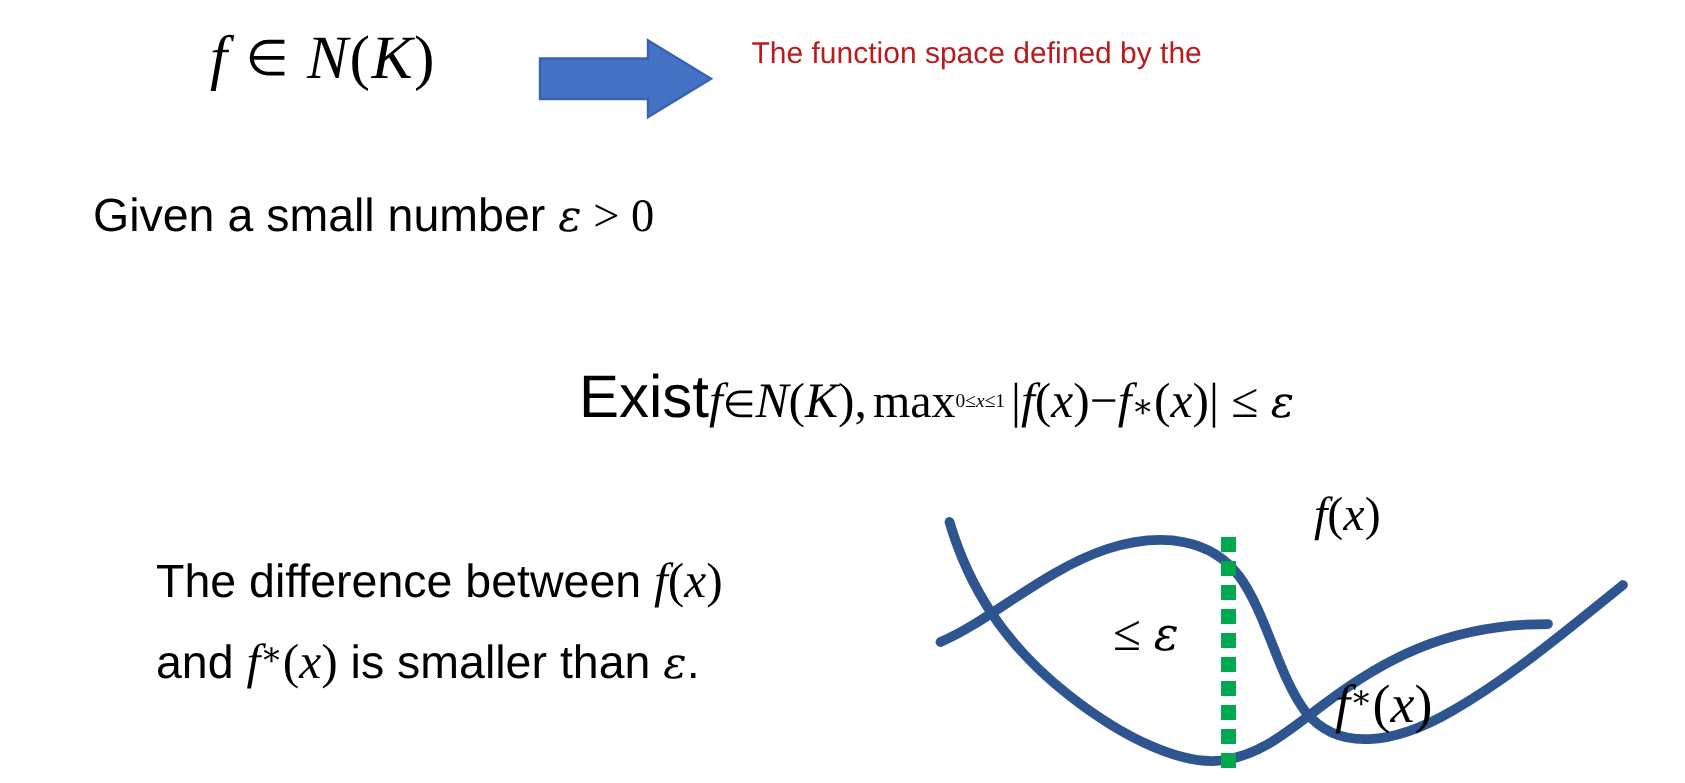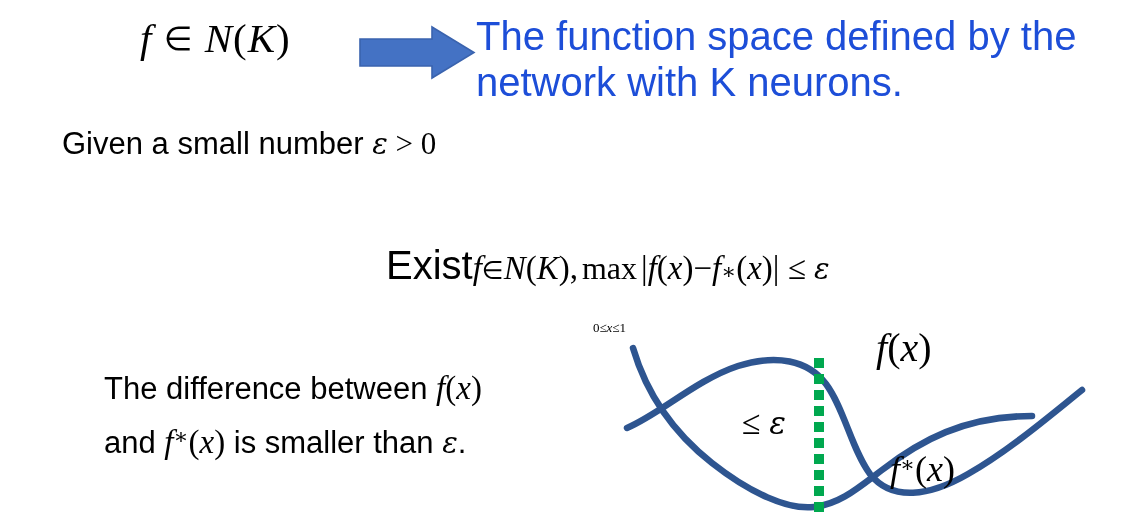--- a/index.html
+++ b/index.html
@@ -50,25 +50,25 @@
   }
 
   #block-arrow {
     left: 358px;
     top: 25px;
     width: 118px;
     height: 55px;
   }
 
   #caption-blue {
-    left: 476px;
+    left: 501px;
     top: 13px;
-    font-size: 40px;
+    font-size: 20px;
     line-height: 46px;
-    color: #1d4ed8;
+    color: #b91c1c;
   }
   #caption-blue div { white-space: nowrap; }
 
   
   .stmt {
     font-size: 31px;
   }
   #stmt-given { left: 62px; top: 126px; }
   #stmt-what  { left: 62px; top: 186px; }
 
@@ -109,26 +109,24 @@
     font-style: normal;
     font-size: 25px;
   }
   #exist-line .paren {
     font-family: "Liberation Serif", "DejaVu Serif", serif;
     font-style: normal;
     font-size: 33px;
   }
   .maxop {
     display: inline-flex;
-    flex-direction: column;
     align-items: center;
     margin: 0 4px;
     position: relative;
     top: 0px;
-    gap: 37px;
   }
   .maxop .top {
     font-family: "Liberation Serif", "DejaVu Serif", serif;
     font-style: normal;
     font-size: 32px;
     line-height: 30px;
   }
   .maxop .sub {
     font-family: "Liberation Serif", "DejaVu Serif", serif;
     font-style: normal;
@@ -188,21 +186,21 @@
   .eps-label .rel { font-style: normal; }
   .eps-label .eps {
     font-family: "DejaVu Serif", serif;
     font-style: italic;
     font-size: 31px;
   }
 
   #label-f {
     left: 876px;
     top: 324px;
-    font-size: 40px;
+    font-size: 32px;
   }
   #label-fstar {
     left: 890px;
     top: 448px;
     font-size: 36px;
   }
   .curvelabel .paren { font-style: normal; }
 </style>
 </head>
 <body>
@@ -216,21 +214,20 @@
   </div>
 
   <div class="abs" id="block-arrow">
     <svg width="118" height="55" viewBox="0 0 118 55" xmlns="http://www.w3.org/2000/svg">
       <polygon points="2,14 74,14 74,2 116,27.5 74,53 74,41 2,41" fill="#4472c4" stroke="#3a63ae" stroke-width="1.6" stroke-linejoin="miter"></polygon>
     </svg>
   </div>
 
   <div class="abs sans" id="caption-blue">
     <div>The function space defined by the</div>
-    <div>network with K neurons.</div>
   </div>
 
   <div class="abs sans stmt" id="stmt-given">
     <span>Given a small number </span><span class="eps">ε</span><span class="rel"> &gt; </span><span class="rel">0</span>
   </div>
 
 
   <div class="abs" id="exist-line">
     <span class="lead">Exist </span>
     <span class="mi">f</span>

